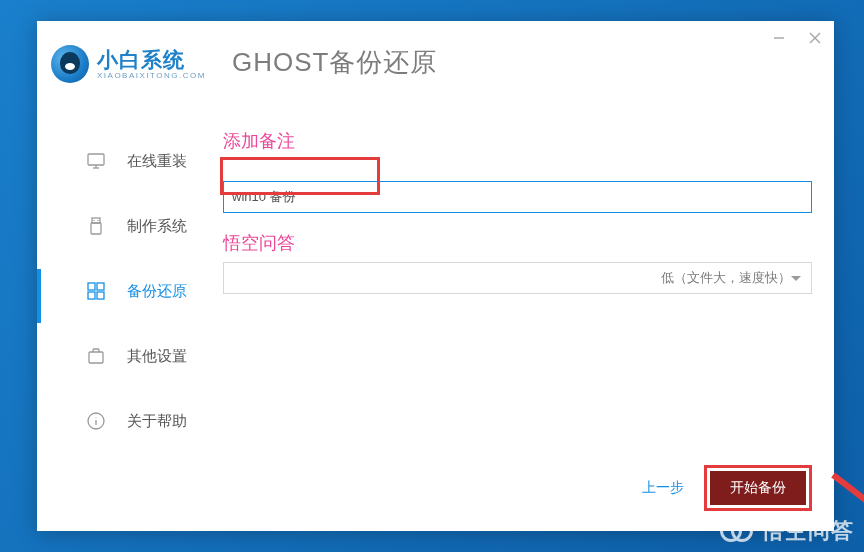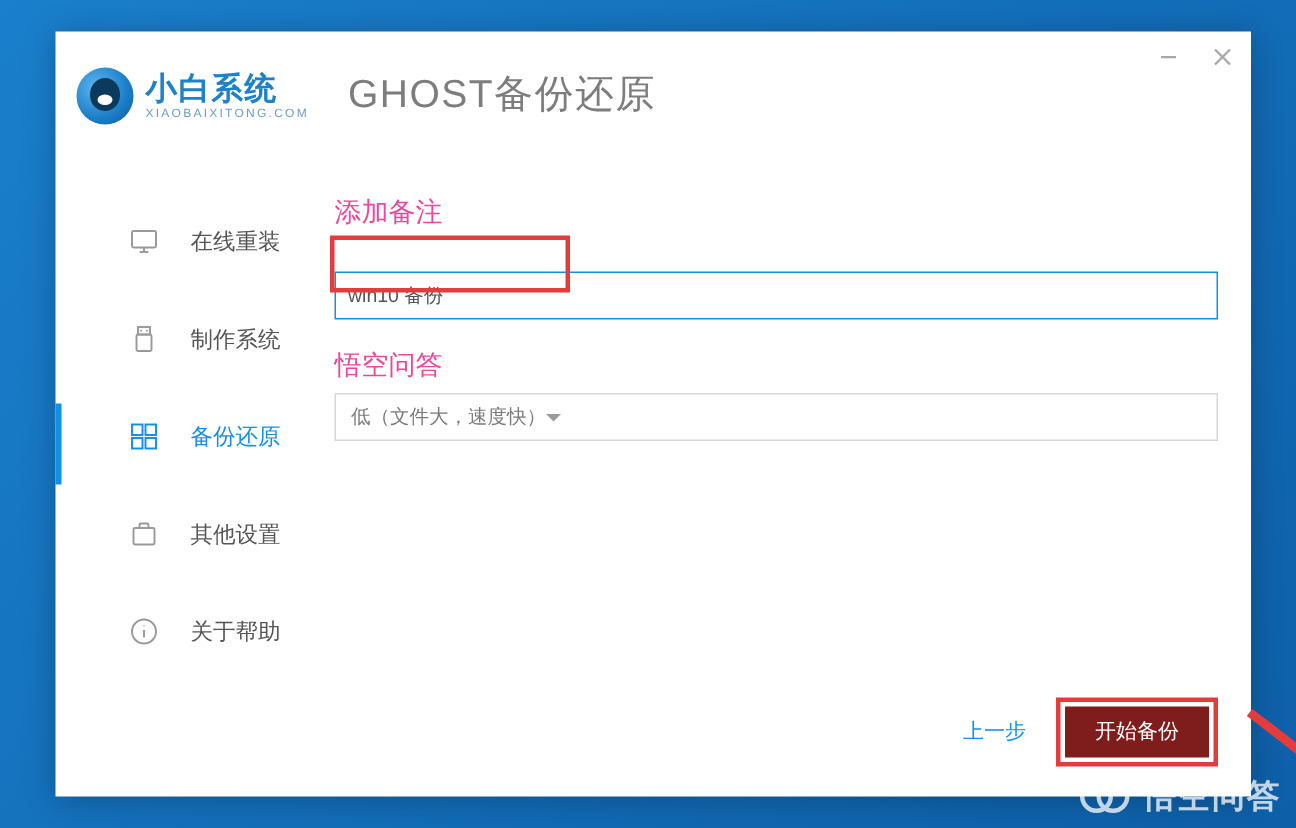--- a/index.html
+++ b/index.html
@@ -175,21 +175,21 @@
       height: 38px;
       border: 3px solid #e43c3c;
       pointer-events: none;
     }
     .select-wrap {
       width: 589px;
       height: 32px;
       border: 1px solid #d7d7d7;
       display: flex;
       align-items: center;
-      justify-content: flex-start;
+      justify-content: flex-end;
       padding: 0 10px;
       cursor: pointer;
       color: #7b7b7b;
       font-size: 13px;
     }
     .caret {
       width: 0; height: 0;
       border-left: 5px solid transparent;
       border-right: 5px solid transparent;
       border-top: 5px solid #9b9b9b;

